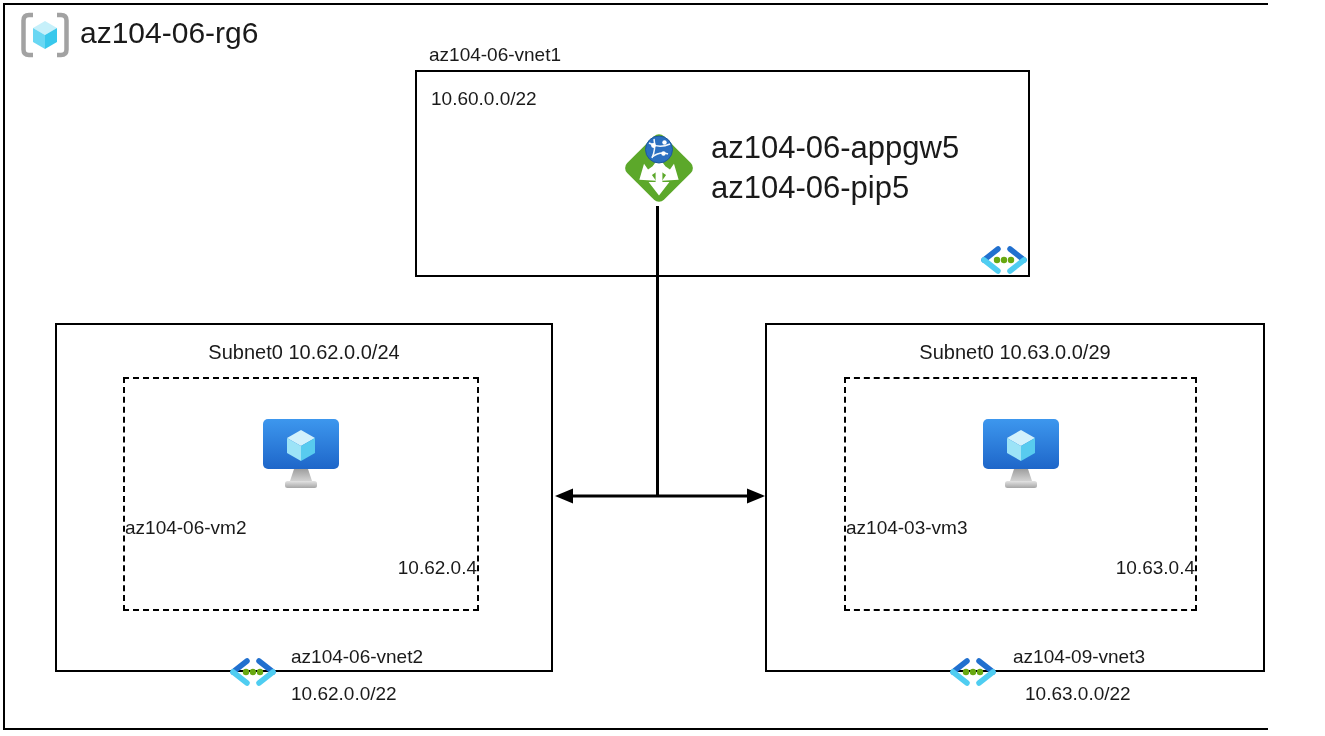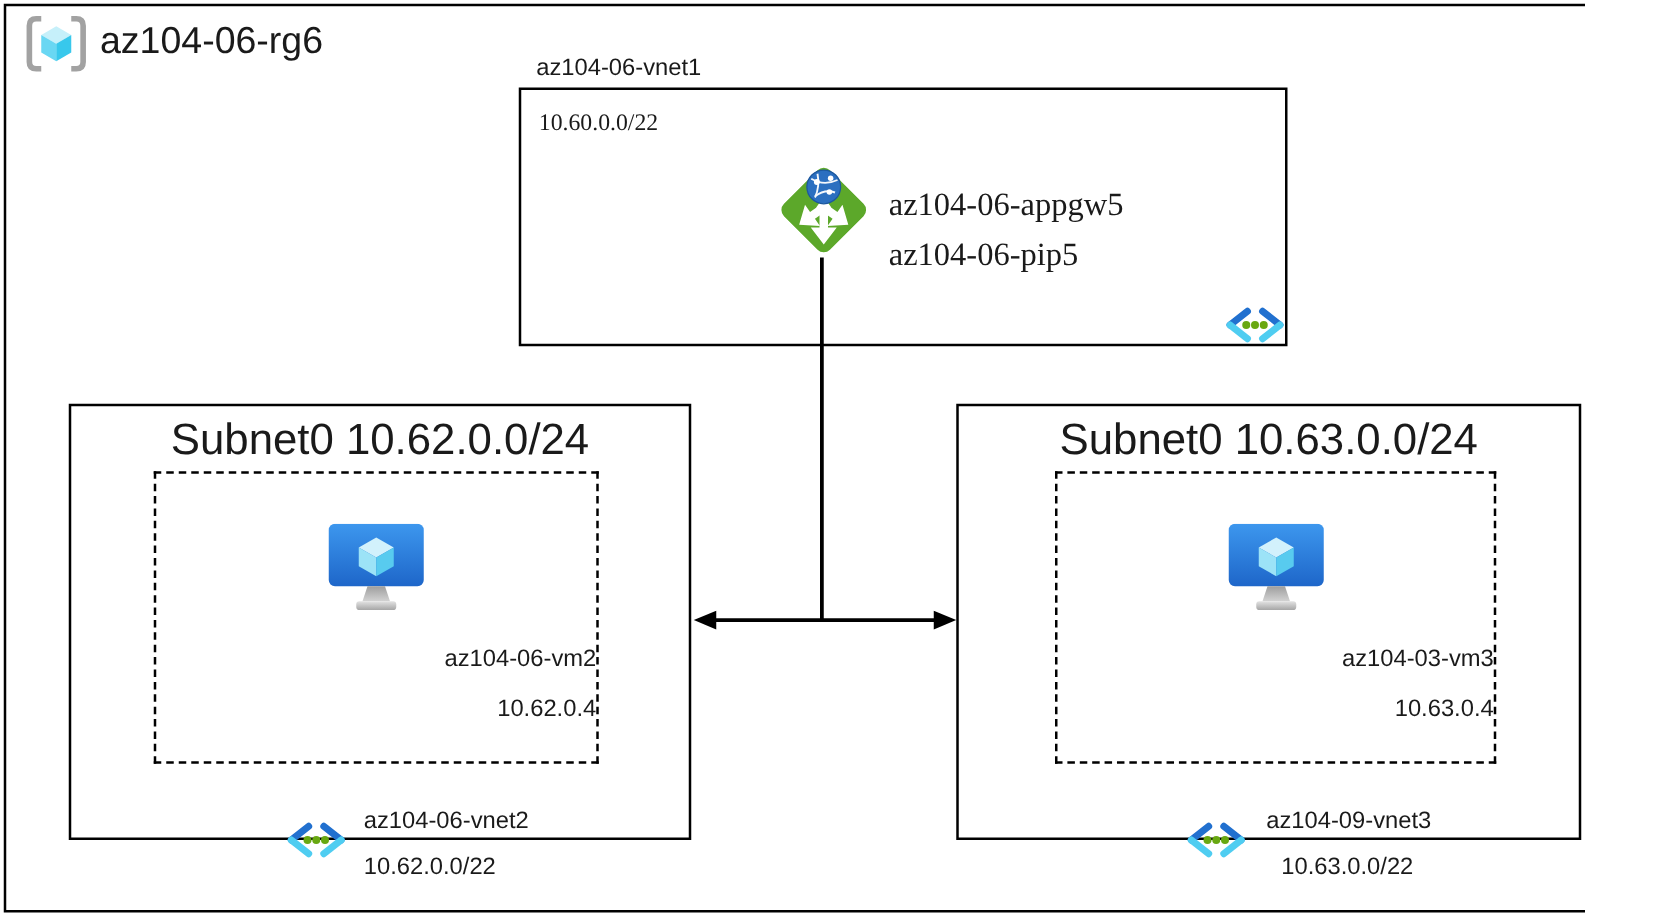--- a/index.html
+++ b/index.html
@@ -19,31 +19,31 @@
   .abs { position: absolute; }
   .box {
     position: absolute;
     border: 2px solid #000;
     background: #fff;
   }
   .lbl { font-size: 19px; line-height: 34px; white-space: nowrap; }
   .rg-label { left: 80px; top: 16px; font-size: 30px; }
   .vnet1-title { left: 429px; top: 38px; }
   .vnet1-cidr  { left: 14px; top: 10px; }
-  .appgw-labels { left: 294px; top: 72px; line-height: 40px; font-size: 26px; }
+  .appgw-labels { left: 294px; top: 56px; line-height: 40px; font-size: 31px; }
   .subnet-header {
     position: absolute; left: 0; right: 0; top: 10px;
-    text-align: center; font-size: 35px; line-height: 34px;
+    text-align: center; font-size: 20px; line-height: 34px;
   }
   .dashed-box {
     position: absolute;
     border: 2px dashed #000;
   }
   .vm-icon { position: absolute; left: 50%; transform: translateX(-50%); top: 40px; }
-  .vm-name { position: absolute; left: 0; right: 0; top: 132px; text-align: right; }
+  .vm-name { position: absolute; left: 0; right: 0; top: 132px; text-align: left; }
   .vm-ip   { position: absolute; left: 14px; right: 0; top: 172px; text-align: right; }
   .vnet-badge { position: absolute; }
   .vnet-name { position: absolute; top: 315px; }
   .vnet-cidr { position: absolute; top: 352px; text-align: center; }
   .connector-v {
     position: absolute; left: 656px; top: 206px;
     width: 3px; height: 291px; background: #000;
   }
 </style>
 </head>
@@ -116,21 +116,21 @@
 <div class="canvas">
 
   <div class="outer-frame"></div>
 
   <svg class="abs" style="left:20px; top:12px;" width="50" height="46">
       <use href="#sym-rg"></use>
     </svg>
   <div class="abs lbl rg-label">az104-06-rg6</div>
 
   <div class="abs lbl vnet1-title">az104-06-vnet1</div>
-  <div class="box" style="left:415px; top:70px; width:615px; height:207px;font-family:Liberation Serif, serif;">
+  <div class="box" style="left:415px; top:70px; width:615px; height:207px;">
     <div class="abs lbl vnet1-cidr">10.60.0.0/22</div>
     <svg class="abs" style="left:202px; top:56px;" width="80" height="80">
         <use href="#sym-appgw"></use>
       </svg>
     <div class="abs appgw-labels">
       <div>az104-06-appgw5</div>
       <div>az104-06-pip5</div>
     </div>
     <svg class="abs" style="left:561px; top:172px;" width="52" height="32">
         <use href="#sym-vnet"></use>
@@ -155,21 +155,21 @@
       <div class="vm-ip lbl">10.62.0.4</div>
     </div>
     <svg class="vnet-badge" style="left:170px; top:331px;" width="52" height="32">
         <use href="#sym-vnet"></use>
       </svg>
     <div class="vnet-name lbl" style="left:234px;">az104-06-vnet2</div>
     <div class="vnet-cidr lbl" style="left:234px;">10.62.0.0/22</div>
   </div>
 
   <div class="box" style="left:765px; top:323px; width:500px; height:349px;">
-    <div class="subnet-header">Subnet0 10.63.0.0/24</div>
+    <div class="subnet-header">Subnet0 10.63.0.0/29</div>
     <div class="dashed-box" style="left:77px; top:52px; width:353px; height:234px;">
       <svg class="vm-icon" width="78" height="70">
           <use href="#sym-vm"></use>
         </svg>
       <div class="vm-name lbl">az104-03-vm3</div>
       <div class="vm-ip lbl">10.63.0.4</div>
     </div>
     <svg class="vnet-badge" style="left:180px; top:331px;" width="52" height="32">
         <use href="#sym-vnet"></use>
       </svg>

